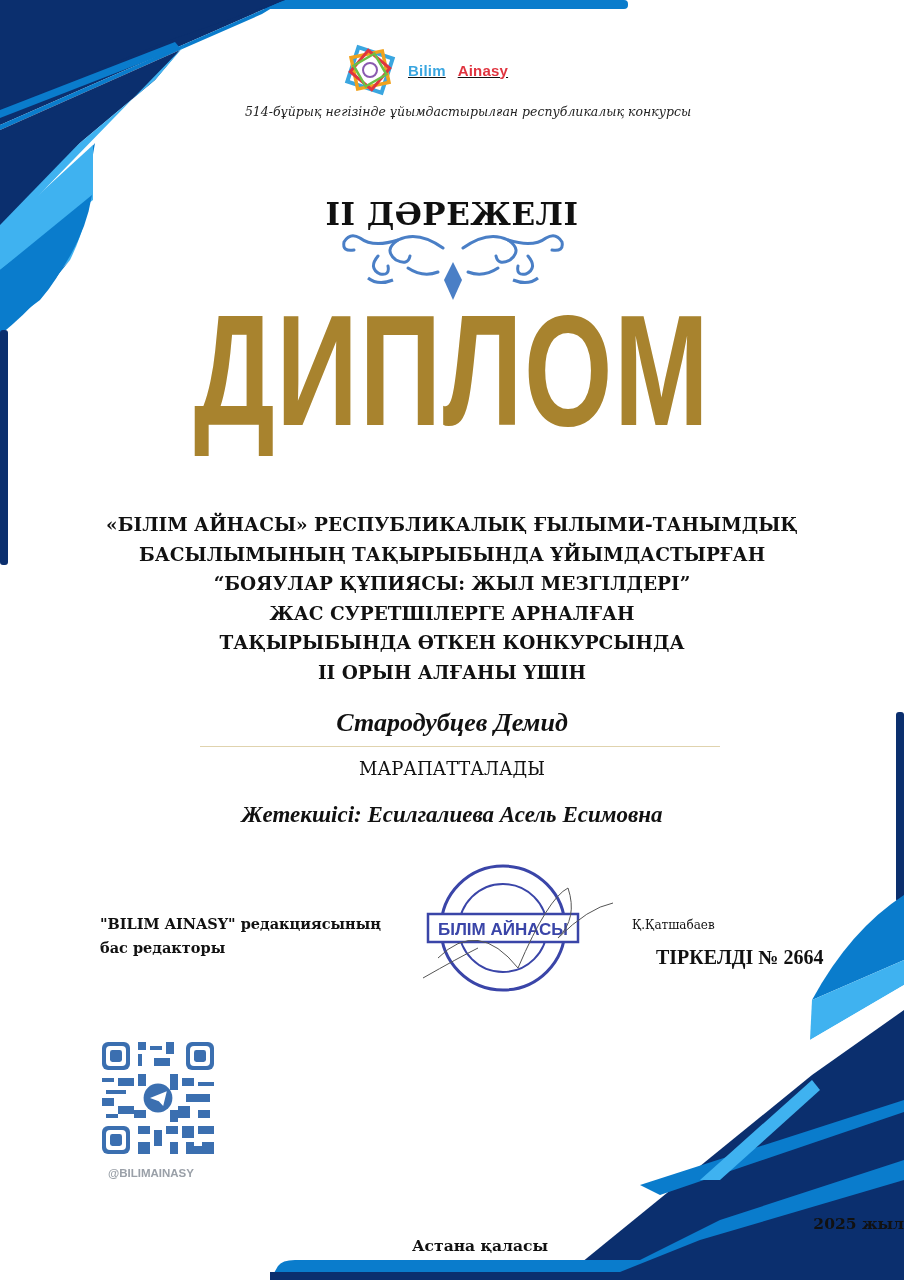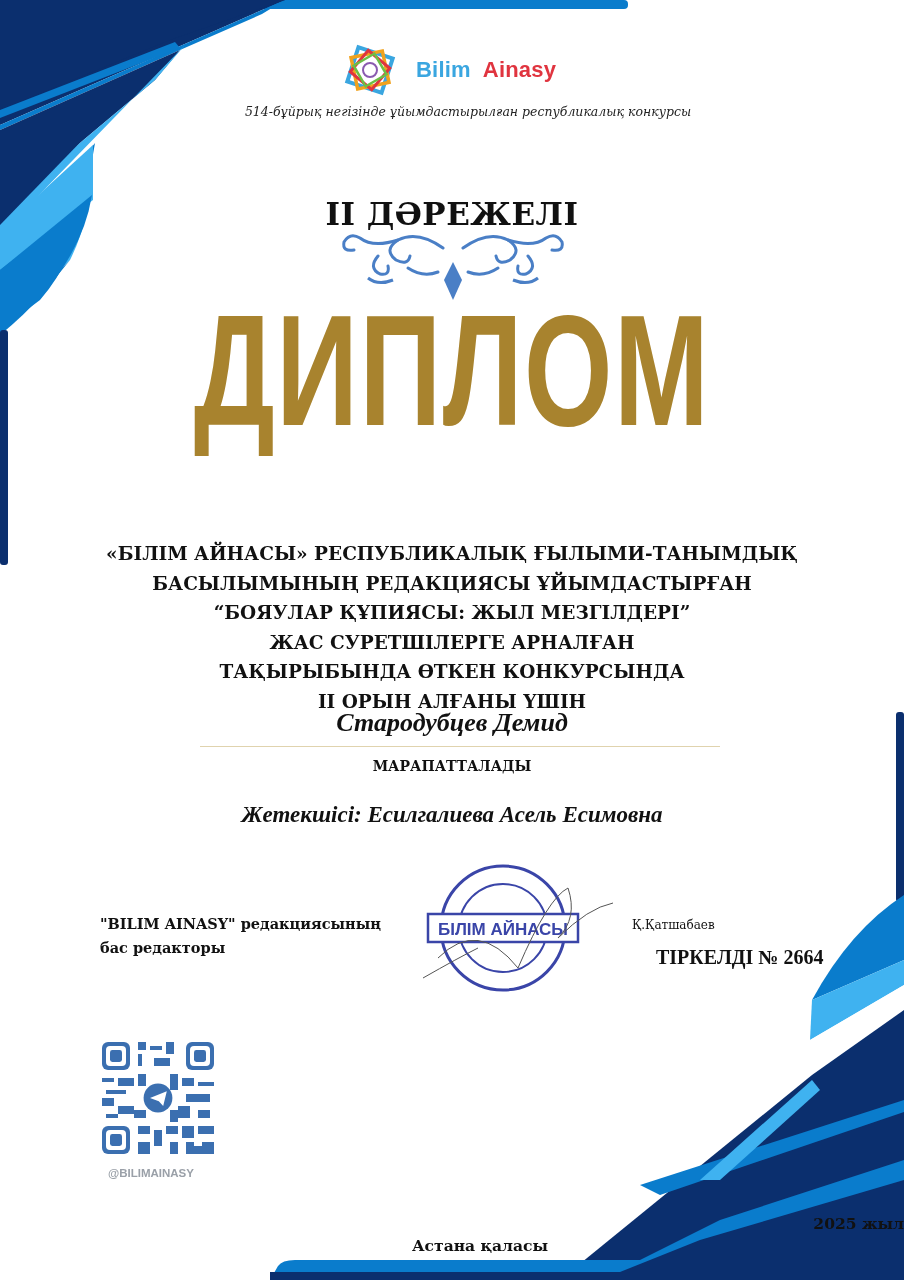--- a/index.html
+++ b/index.html
@@ -3,37 +3,37 @@
 <meta charset="utf-8">
 <style>
   html, body { margin:0; padding:0; }
   body { width:904px; height:1280px; position:relative; overflow:hidden; background:#ffffff; font-family:"DejaVu Serif", serif; color:#111; }
   .deco { position:absolute; left:0; top:0; width:904px; height:1280px; pointer-events:none; }
   .abs { position:absolute; }
   .center { left:0; width:904px; text-align:center; }
 
   .logo { left:342px; top:44px; width:230px; height:52px; display:flex; align-items:center; }
   .logo-mark { width:56px; height:52px; }
-  .logo-text { font-family:"Liberation Sans", sans-serif; font-weight:bold; font-size:22px; margin-left:18px; letter-spacing:0.2px; }
+  .logo-text { font-family:"Liberation Sans", sans-serif; font-weight:bold; font-size:15px; margin-left:10px; letter-spacing:0.2px;text-decoration:underline; }
   .logo-text .b1 { color:#3aa6e0; }
   .logo-text .b2 { color:#e0343f; margin-left:12px; }
 
   .subtitle { top:104px; font-family:"DejaVu Serif", serif; font-style:italic; font-size:12.5px; color:#222;margin-left:16px; }
 
   .degree { top:196px; font-family:"DejaVu Serif", serif; font-weight:bold; font-size:31px; letter-spacing:0.5px; color:#111; }
   .ornament { left:338px; top:228px; width:230px; height:74px; }
 
   .diploma { top:290px; font-family:"Liberation Sans", sans-serif; font-weight:bold; font-size:158px; color:#a8832e; letter-spacing:2px; transform:scaleX(0.72); transform-origin:center; line-height:160px; }
 
-  .reason { top:510px; font-family:"DejaVu Serif", serif; font-weight:bold; font-size:18.5px; line-height:29.5px; color:#111;margin-top:29px; }
+  .reason { top:510px; font-family:"DejaVu Serif", serif; font-weight:bold; font-size:18.5px; line-height:29.5px; color:#111; }
   .reason div { white-space:nowrap; }
 
   .name { top:708px; font-family:"Liberation Serif", serif; font-style:italic; font-weight:bold; font-size:26px; color:#111; }
   .name-line { left:200px; top:746px; width:520px; height:1px; background:#e0d3ae; }
-  .awarded { top:758px; font-family:"DejaVu Serif", serif; font-weight:bold; font-size:14px; }
+  .awarded { top:758px; font-family:"DejaVu Serif", serif; font-weight:normal; font-size:18px; }
   .supervisor { top:802px; font-family:"Liberation Serif", serif; font-style:italic; font-weight:bold; font-size:23px; }
 
   .editor { left:100px; top:912px; font-family:"DejaVu Serif", serif; font-weight:bold; font-size:14.5px; line-height:24px; }
   .stamp { left:418px; top:858px; width:200px; height:140px; }
   .sign-name { left:632px; top:918px; font-family:"DejaVu Serif", serif; font-weight:normal; font-size:12px; }
   .reg { left:656px; top:946px; font-family:"Liberation Serif", serif; font-weight:bold; font-size:20px; }
 
   .qr { left:102px; top:1042px; width:112px; height:112px; }
   .qr-handle { left:108px; top:1167px; font-family:"Liberation Sans", sans-serif; font-weight:bold; font-size:11.5px; color:#9aa0a8; }
 
@@ -111,21 +111,21 @@
   </g>
   <path d="M115 34 L124 52 L115 72 L106 52 Z" fill="#4a7fc6"></path>
   <path d="M30 50 Q40 58 55 52" fill="none" stroke="#4a7fc6" stroke-width="3"></path>
   <path d="M200 50 Q190 58 175 52" fill="none" stroke="#4a7fc6" stroke-width="3"></path>
 </svg>
 
 <div class="abs center diploma">ДИПЛОМ</div>
 
 <div class="abs center reason">
   <div>«БІЛІМ АЙНАСЫ» РЕСПУБЛИКАЛЫҚ ҒЫЛЫМИ-ТАНЫМДЫҚ</div>
-  <div>БАСЫЛЫМЫНЫҢ РЕДАКЦИЯСЫ ҰЙЫМДАСТЫРҒАН</div>
+  <div>БАСЫЛЫМЫНЫҢ ТАҚЫРЫБЫНДА ҰЙЫМДАСТЫРҒАН</div>
   <div>“БОЯУЛАР ҚҰПИЯСЫ: ЖЫЛ МЕЗГІЛДЕРІ”</div>
   <div>ЖАС СУРЕТШІЛЕРГЕ АРНАЛҒАН</div>
   <div>ТАҚЫРЫБЫНДА ӨТКЕН КОНКУРСЫНДА</div>
   <div>II ОРЫН АЛҒАНЫ ҮШІН</div>
 </div>
 
 <div class="abs center name">Стародубцев Демид</div>
 <div class="abs name-line"></div>
 <div class="abs center awarded">МАРАПАТТАЛАДЫ</div>
 <div class="abs center supervisor">Жетекшісі: Есилгалиева Асель Есимовна</div>

